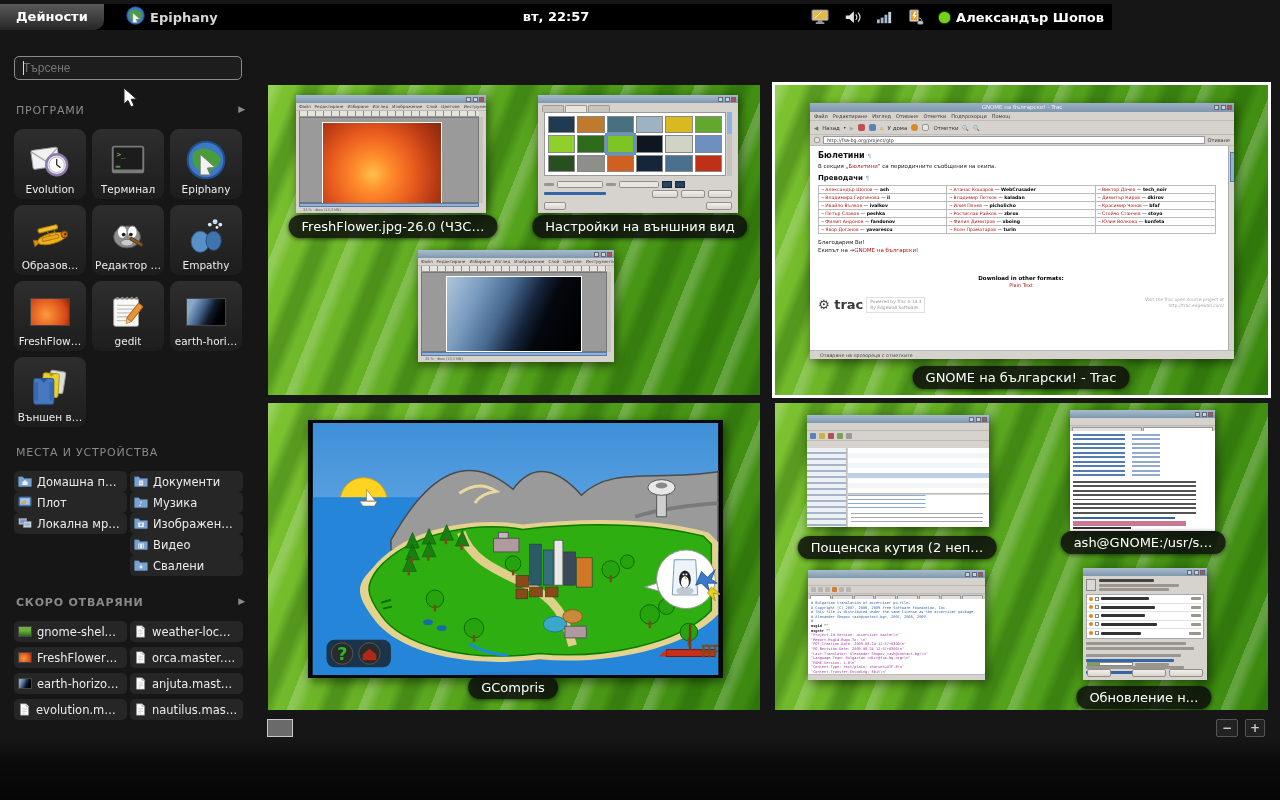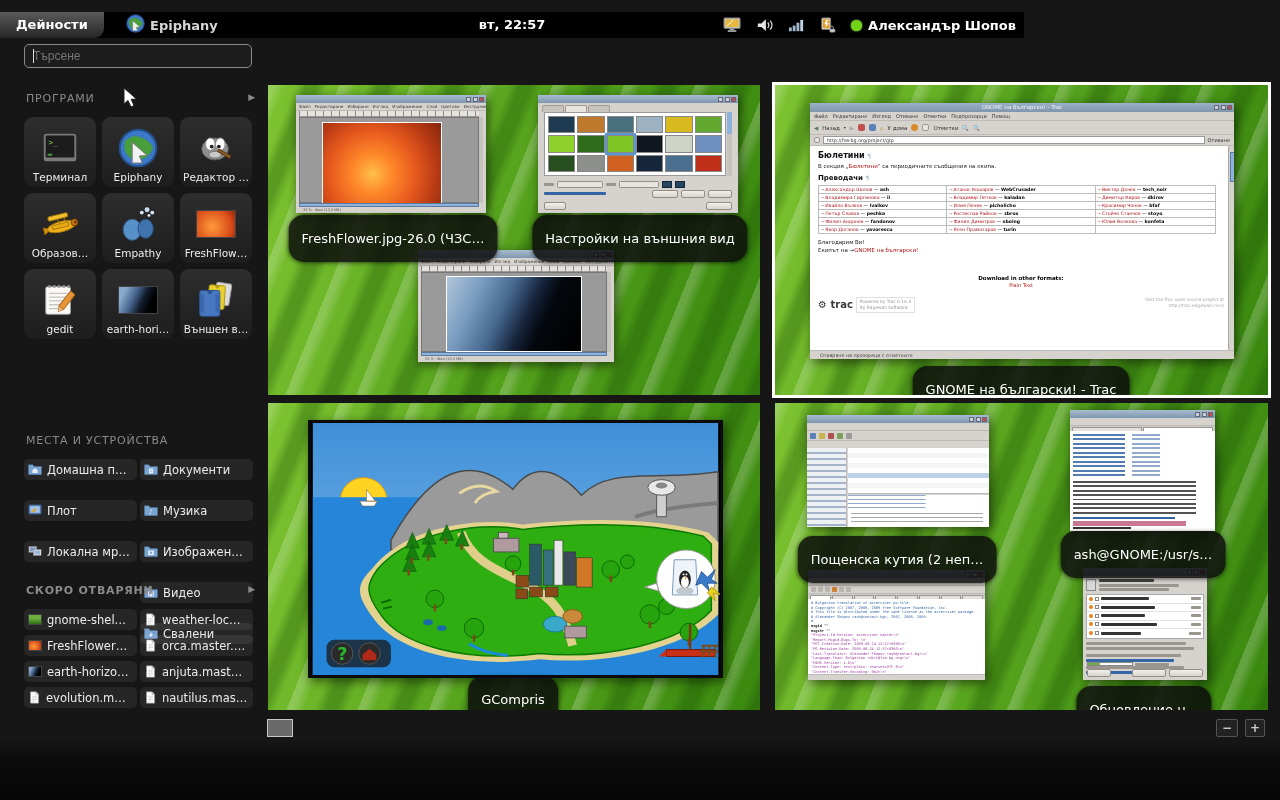--- a/index.html
+++ b/index.html
@@ -1,63 +1,63 @@
 <!DOCTYPE html>
 <html><head>
 <meta charset="utf-8">
 <style>
   * { box-sizing: border-box; margin: 0; padding: 0; }
   body { margin:0; background:#000; font-family:"DejaVu Sans", sans-serif; }
   #screen { position:relative; width:1280px; height:800px; background:#151515; overflow:hidden;
             background:linear-gradient(#161616 0 740px, #0b0b0b 760px, #060606 100%); }
 
   
-  .topbar { position:absolute; left:0; top:12px; width:1024px; height:26px; background:#000; color:#fff; z-index:50; }
+  .topbar { position:absolute; left:0; top:4px; width:1112px; height:26px; background:#000; color:#fff; z-index:50; }
   .activities { position:absolute; left:0; top:0; height:26px; padding:0 16px; line-height:26px;
       font-weight:bold; font-size:13px; color:#fff;
       background:linear-gradient(#5a5a5a,#262626); border-radius:0 0 10px 0; border-right:1px solid #000; }
   .appmenu { position:absolute; left:118px; top:0; height:26px; display:flex; align-items:center; gap:5px;
       padding:0 8px; color:#d6d6d6; font-weight:bold; font-size:13px; }
   .clock { position:absolute; left:0; right:0; top:0; text-align:center; line-height:26px; font-weight:bold; font-size:13px; color:#fff; }
   .tb-right { position:absolute; right:8px; top:0; height:26px; display:flex; align-items:center; gap:15px; }
   .tb-ico { display:inline-flex; align-items:center; }
   .tb-user { display:flex; align-items:center; gap:6px; font-weight:bold; font-size:13px; color:#fff; }
   .presence-dot { width:11px; height:11px; border-radius:50%; background:#73d216; box-shadow:0 0 2px #9f6; }
 
   
-  .dash { position:absolute; left:0; top:26px; width:260px; bottom:0;margin-left:10px; }
+  .dash { position:absolute; left:0; top:38px; width:260px; bottom:0; }
   .search { position:absolute; left:14px; top:18px; width:228px; height:24px; background:#1d1d1d;
       border:1px solid #8a8a8a; border-radius:5px; color:#bbb; font-size:12px; padding:0 8px; outline:none; }
   .sec-head { position:absolute; left:16px; width:230px; color:#8a8a8a; font-size:11px; letter-spacing:.8px; }
   .sec-arrow { position:absolute; right:0; top:0; color:#8a8a8a; font-size:9px; }
   #app-grid { position:absolute; left:14px; top:91px; width:236px; display:grid;
       grid-template-columns:repeat(3,72px); grid-auto-rows:70px; gap:6px; }
   .app-tile { background:linear-gradient(rgba(255,255,255,.10),rgba(255,255,255,.03));
       border-radius:9px; display:flex; flex-direction:column; align-items:center; justify-content:flex-end; padding-bottom:4px; }
   .app-ico { height:46px; display:flex; align-items:center; justify-content:center; }
   .app-label { color:#ececec; font-size:10.5px; max-width:68px; overflow:hidden; text-overflow:ellipsis; white-space:nowrap; }
-  .pill-col { position:absolute; width:113px; display:flex; flex-direction:column; gap:20px; }
+  .pill-col { position:absolute; width:113px; display:flex; flex-direction:column; gap:0; }
   .pill { height:21px; background:rgba(255,255,255,.07); border-radius:5px; display:flex; align-items:center;
       gap:5px; padding:0 4px; }
   .pill span.lbl { color:#ececec; font-size:11.5px; overflow:hidden; text-overflow:ellipsis; white-space:nowrap; }
   .thumb { display:inline-block; width:14px; height:11px; border:1px solid #444; flex:none; }
   .thumb-green { background:linear-gradient(#6ab03a 40%, #2e6a14); }
   .thumb-flower { background:radial-gradient(circle at 40% 60%, #ff9a3a, #d84a18 70%, #8a2408); }
   .thumb-earth { background:linear-gradient(115deg,#8aa8cc 15%,#44628a 40%,#111c2c 60%,#000 80%); }
   .app-ico .thumb { width:40px; height:28px; }
 
   
   .ws { position:absolute; overflow:hidden;
       background:
         repeating-linear-gradient(112deg, rgba(255,255,255,.20) 0 6px, rgba(255,255,255,0) 16px 26px,
           rgba(16,70,0,.30) 36px 46px, rgba(255,255,255,0) 56px 66px),
         linear-gradient(103deg,#7ec431 0%,#58a51e 45%,#3a880f 100%); }
   .ws.active { border:3px solid #fff; }
   .win-label { position:absolute; transform:translateX(-50%); background:rgba(12,12,12,.85);
-      border-radius:15px; color:#fff; font-size:13px; padding:16px 13px; white-space:nowrap;
+      border-radius:15px; color:#fff; font-size:13px; padding:4px 13px; white-space:nowrap;
       box-shadow:0 1px 4px rgba(0,0,0,.6); z-index:5; }
   .miniwin { position:absolute; box-shadow:2px 3px 10px rgba(0,0,0,.55); background:#d6d2cd; overflow:hidden; }
   .mtitle { position:relative; height:8px; background:linear-gradient(#a9bccf,#7e97ae); color:#f2f6fa;
       font-size:5px; line-height:8px; text-align:center; overflow:hidden; }
   .mtitle .btns { position:absolute; right:2px; top:1.5px; display:flex; gap:1.5px; }
   .mtitle .btns i { width:5px; height:5px; background:#c8d2dc; border:0.5px solid #667; }
   .mtitle .btns i.close { background:#c05050; }
   .mmenu { height:8px; background:#d6d2cd; border-bottom:1px solid #bdb8b2; color:#3a3a3a; font-size:4.2px;
       line-height:8px; padding-left:3px; white-space:nowrap; overflow:hidden; }
   .mmenu span { margin-right:4px; }
@@ -118,21 +118,21 @@
   .t-table { border-collapse:collapse; width:98%; margin-top:1px; }
   .t-table td { border:0.5px solid #bbb; font-size:4.6px; padding:1px 2px; white-space:nowrap; overflow:hidden; }
   .ta { color:#c87070; font-size:4px; margin-right:1px; }
   .tn { color:#b01010; }
   .tk { color:#000; }
   .t-center { text-align:center; }
   .t-download { font-size:5.5px; font-weight:bold; margin-top:22px; }
   .t-plain { font-size:5px; margin-top:1px; }
   .t-footer { display:flex; justify-content:space-between; align-items:flex-start; margin-top:9px; }
   .powered { display:flex; gap:3px; align-items:center; }
-  .trac-logo { font-weight:bold; font-size:10px; color:#3a3a3a; }
+  .trac-logo { font-weight:bold; font-size:13px; color:#3a3a3a; }
   .pw-box { border:1px solid #e0e0e0; padding:1px 3px; font-size:4.4px; color:#999; line-height:1.35; }
   .visit { font-size:4.4px; color:#aaa; text-align:right; line-height:1.35; }
 
   
   .evo-toolbar { height:10px; background:#d6d2cd; border-bottom:1px solid #bbb; display:flex; gap:3px; align-items:center; padding-left:3px; }
   .evo-toolbar i { width:6px; height:6px; border-radius:1px; }
   .evo-body { position:absolute; left:0; right:0; top:33px; bottom:0; }
   .evo-side { position:absolute; left:0; top:0; bottom:0; width:40px; background:#eef1f4; border-right:1px solid #bbb;
       background-image:repeating-linear-gradient(to bottom, transparent 0 4px, rgba(90,120,160,.5) 4px 6px); }
   .evo-list { position:absolute; left:41px; right:0; top:0; height:46px; background:
@@ -261,68 +261,82 @@
     <span class="caret"></span>
 
     <div class="sec-head" style="top:66px;">
       <span>ПРОГРАМИ</span>
       <span class="sec-arrow">▶</span>
     </div>
     <div id="app-grid">
         <div class="app-tile">
           <span class="app-ico">
             <svg viewBox="0 0 44 44" width="42">
+              <g transform="rotate(-8 18 20)">
+                <rect x="3" y="10" width="28" height="20" rx="2" fill="#f2f2f2" stroke="#999"></rect>
+                <path d="M3 11 L17 23 L31 11" fill="none" stroke="#aaa" stroke-width="1.5"></path>
+              </g>
+              <circle cx="29" cy="27" r="11" fill="#e8e4f2" stroke="#8a7aae" stroke-width="2.5"></circle>
+              <circle cx="29" cy="27" r="8" fill="#fff" stroke="#bbb"></circle>
+              <path d="M29 21 v6 l4 3" stroke="#333" stroke-width="1.4" fill="none"></path>
+            </svg>
+          </span>
+          <span class="app-label">Evolution</span>
+        </div>
+        <div class="app-tile">
+          <span class="app-ico">
+            <svg viewBox="0 0 44 44" width="42">
               <rect x="5" y="7" width="34" height="29" rx="3" fill="#7a7a7a"></rect>
               <rect x="7" y="9" width="30" height="23" rx="1" fill="#1c1c1c"></rect>
               <text x="10" y="19" fill="#7ec855" font-size="8" font-family="monospace">&gt;_</text>
               <rect x="9" y="28" width="5" height="2" fill="#4a9a3a"></rect>
             </svg>
           </span>
           <span class="app-label">Терминал</span>
         </div>
         <div class="app-tile">
           <span class="app-ico">
             <svg viewBox="0 0 24 24" width="40">
               <circle cx="12" cy="12" r="11" fill="#3c78c8"></circle>
               <path d="M4 8 q5 -4.5 9 -2.5 q5 1 8 6 q-2 6.5 -8 7.5 q-7 .5 -9 -6 z" fill="#49a22a" opacity=".9"></path>
               <circle cx="12" cy="12" r="11" fill="none" stroke="#24508c" stroke-width="1.2"></circle>
               <path d="M8.5 21 L8.5 8.5 L17.5 16.5 L12.8 16.8 L14.6 21 Z" fill="#f2f2f2" stroke="#777" stroke-width=".6"></path>
             </svg>
           </span>
           <span class="app-label">Epiphany</span>
-        </div>
-        <div class="app-tile">
-          <span class="app-ico">
-            <svg viewBox="0 0 44 44" width="42">
-              <ellipse cx="21" cy="23" rx="14" ry="11.5" fill="#8e8e8e" stroke="#555"></ellipse>
-              <ellipse cx="16" cy="18" rx="5" ry="6.5" fill="#fff" stroke="#888"></ellipse>
-              <ellipse cx="26.5" cy="18" rx="5" ry="6.5" fill="#fff" stroke="#888"></ellipse>
-              <circle cx="17.5" cy="20.5" r="2" fill="#222"></circle>
-              <circle cx="25" cy="20.5" r="2" fill="#222"></circle>
-              <ellipse cx="21" cy="29" rx="6.5" ry="3.5" fill="#cacaca" stroke="#777"></ellipse>
-              <rect x="25" y="23" width="15" height="3" rx="1.5" transform="rotate(30 25 23)" fill="#8a5a2a" stroke="#5a3a14"></rect>
-            </svg>
-          </span>
-          <span class="app-label">Редактор …</span>
         </div>
         <div class="app-tile">
           <span class="app-ico">
             <svg viewBox="0 0 44 44" width="42">
               <g transform="rotate(-14 22 22)">
                 <path d="M4 22 l8 3 -8 4 z" fill="#d89010" stroke="#a06808" stroke-width=".8"></path>
                 <ellipse cx="23" cy="25" rx="15" ry="5.5" fill="#f0b01a" stroke="#a67808"></ellipse>
                 <rect x="11" y="12" width="21" height="4.5" rx="2" fill="#f0c030" stroke="#a67808"></rect>
                 <rect x="13" y="22" width="18" height="4" rx="2" fill="#e8a818" stroke="#a67808"></rect>
                 <path d="M20 16 l2 6 M27 16 l2 6" stroke="#a67808"></path>
                 <circle cx="37" cy="24" r="3.4" fill="#c87810" stroke="#804808"></circle>
                 <circle cx="38" cy="24" r="1.2" fill="#502808"></circle>
               </g>
             </svg>
           </span>
           <span class="app-label">Образов…</span>
+        </div>
+        <div class="app-tile">
+          <span class="app-ico">
+            <svg viewBox="0 0 44 44" width="42">
+              <ellipse cx="21" cy="23" rx="14" ry="11.5" fill="#8e8e8e" stroke="#555"></ellipse>
+              <ellipse cx="16" cy="18" rx="5" ry="6.5" fill="#fff" stroke="#888"></ellipse>
+              <ellipse cx="26.5" cy="18" rx="5" ry="6.5" fill="#fff" stroke="#888"></ellipse>
+              <circle cx="17.5" cy="20.5" r="2" fill="#222"></circle>
+              <circle cx="25" cy="20.5" r="2" fill="#222"></circle>
+              <ellipse cx="21" cy="29" rx="6.5" ry="3.5" fill="#cacaca" stroke="#777"></ellipse>
+              <rect x="25" y="23" width="15" height="3" rx="1.5" transform="rotate(30 25 23)" fill="#8a5a2a" stroke="#5a3a14"></rect>
+            </svg>
+          </span>
+          <span class="app-label">Редактор …</span>
         </div>
         <div class="app-tile">
           <span class="app-ico">
             <svg viewBox="0 0 44 44" width="42">
               <ellipse cx="16" cy="28" rx="9.5" ry="11" fill="#5890c8" stroke="#37608e"></ellipse>
               <ellipse cx="30" cy="27" rx="8" ry="10" fill="#3f74ae" stroke="#2a4f7c"></ellipse>
               <circle cx="26" cy="10" r="2" fill="#d8e8f8"></circle>
               <circle cx="31.5" cy="7" r="2.6" fill="#c8ddf0"></circle>
               <circle cx="37" cy="10" r="2" fill="#d8e8f8"></circle>
               <circle cx="33.5" cy="13" r="1.5" fill="#e8f0fa"></circle>

